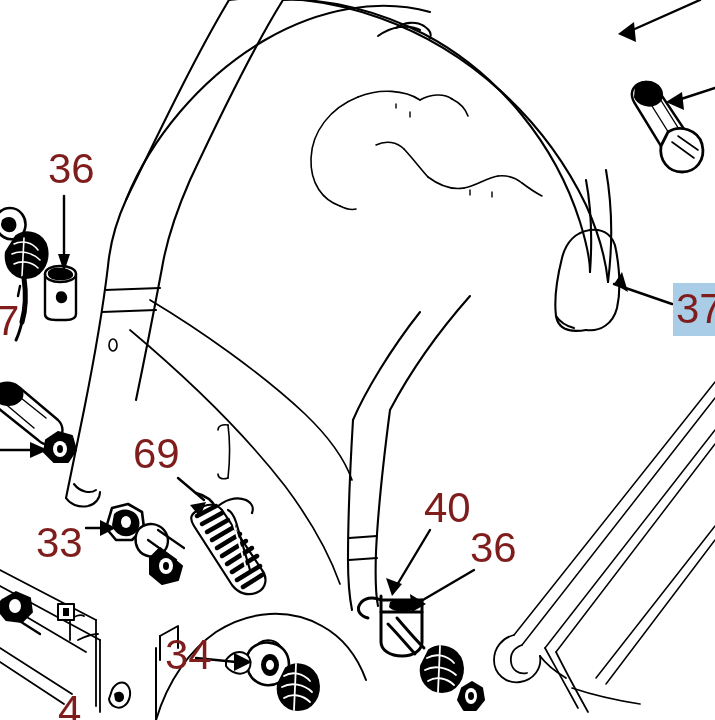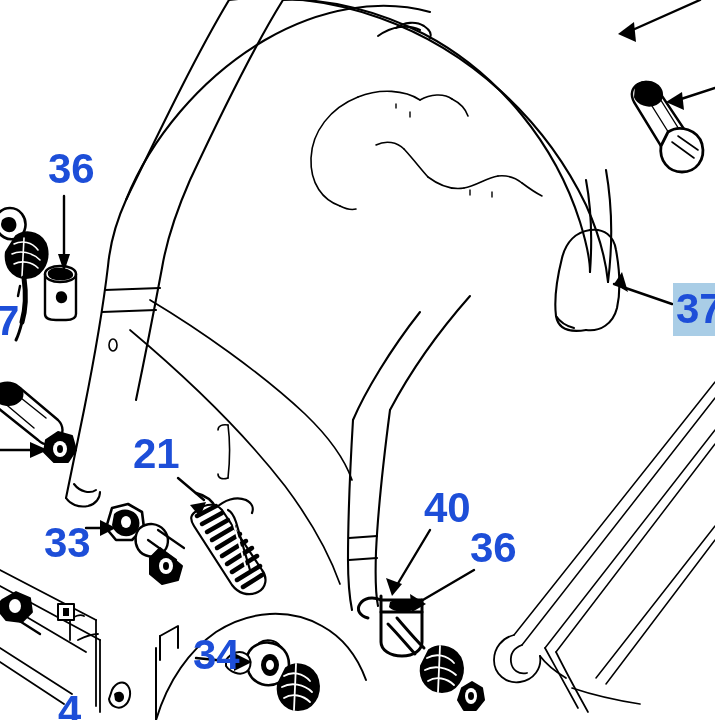--- a/index.html
+++ b/index.html
@@ -17,22 +17,22 @@
   }
   #artwork{
     position:absolute;
     left:0; top:0;
     width:715px;
     height:720px;
   }
   .callout{
     position:absolute;
     font-family:"Liberation Sans", sans-serif;
-    font-weight:700;
-    color:#1d4ed8;
+    font-weight:400;
+    color:#7f1d1d;
     line-height:1;
     white-space:nowrap;
     letter-spacing:0px;
     user-select:none;
   }
   .callout.big{ font-size:42px; }
   .hl{
     background:#a9cde6;
     padding:2px 2px 4px 3px;
   }
@@ -396,36 +396,36 @@
 
   <div class="callout big" style="left:-4px; top:300px;">
     <span>7</span>
   </div>
 
   <div class="callout big" style="left:673px; top:288px;">
     <span class="hl">37</span>
   </div>
 
   <div class="callout big" style="left:133px; top:433px;">
-    <span>21</span>
-  </div>
-
-  <div class="callout big" style="left:44px; top:522px;">
+    <span>69</span>
+  </div>
+
+  <div class="callout big" style="left:36px; top:522px;">
     <span>33</span>
   </div>
 
   <div class="callout big" style="left:424px; top:487px;">
     <span>40</span>
   </div>
 
   <div class="callout big" style="left:470px; top:527px;">
     <span>36</span>
   </div>
 
-  <div class="callout big" style="left:165px; top:634px;margin-left:28px;">
+  <div class="callout big" style="left:165px; top:634px;">
     <span>34</span>
   </div>
 
   <div class="callout big" style="left:58px; top:690px; overflow:hidden; height:30px;">
     <span>4</span>
   </div>
 
 </div>
 
 </body></html>

